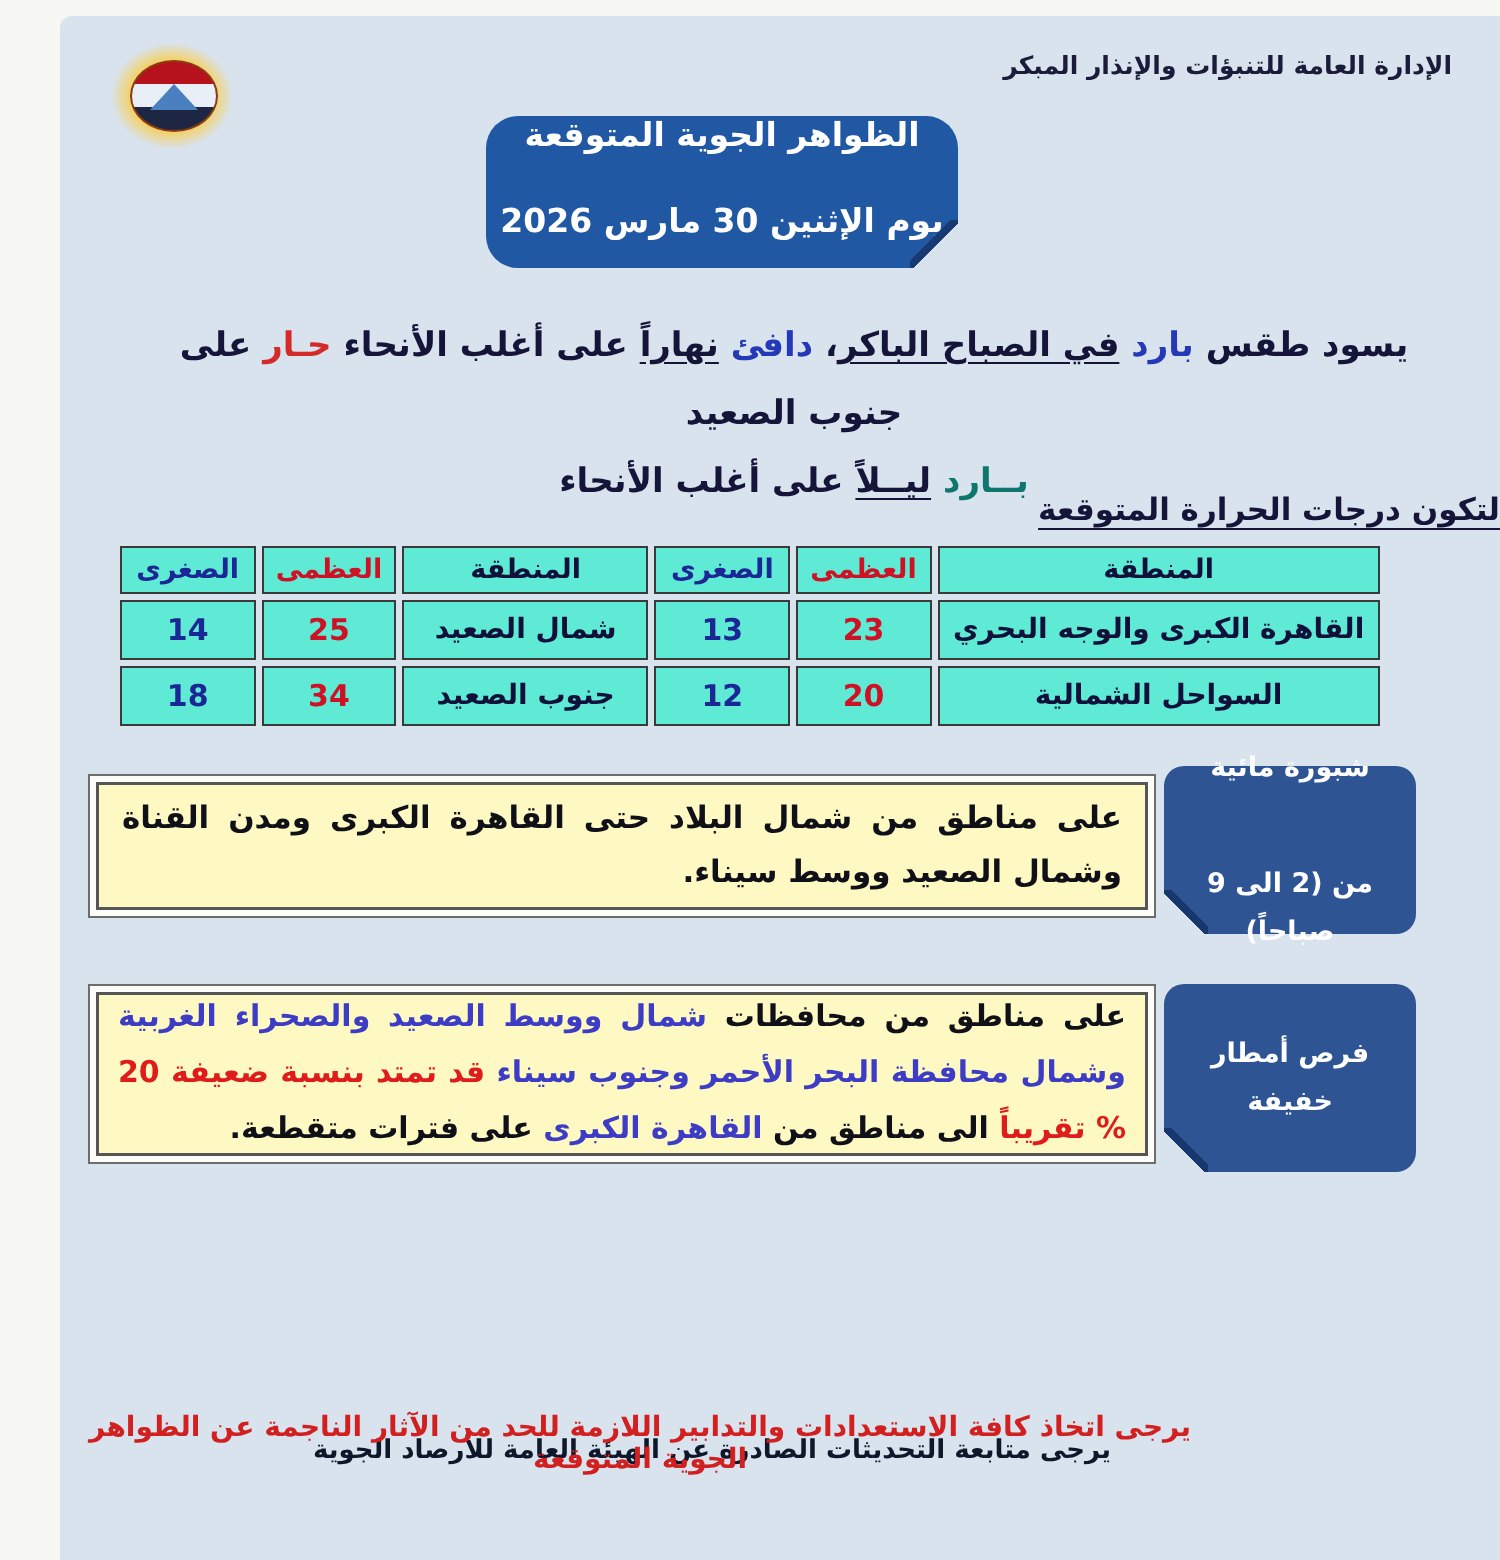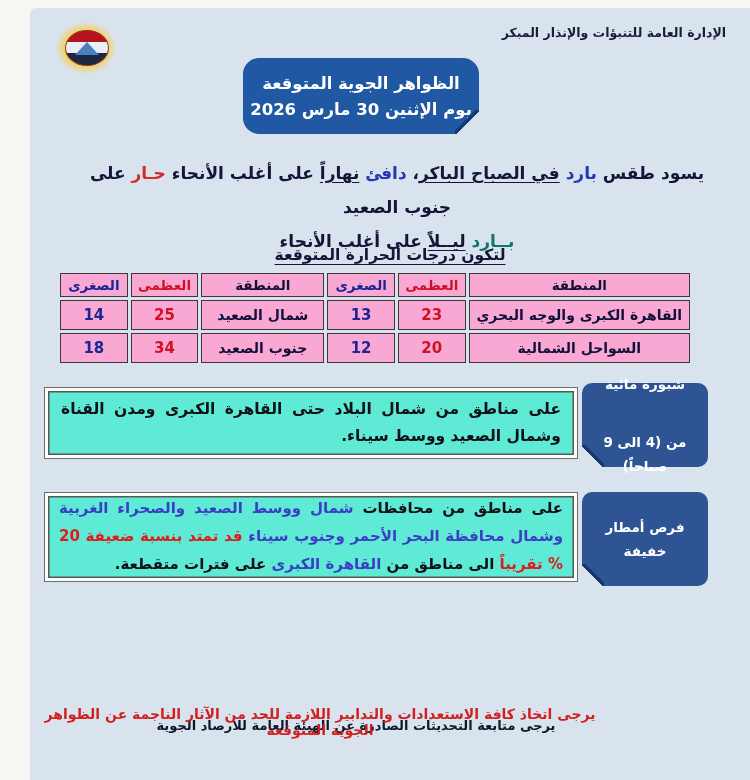--- a/index.html
+++ b/index.html
@@ -34,61 +34,61 @@
     position:absolute;left:50%;top:32%;transform:translateX(-50%);
     width:0;height:0;
     border-left:12px solid transparent;border-right:12px solid transparent;
     border-bottom:13px solid #4a7fc0;
   }
   
   .title-box{
     position:absolute;left:213px;top:50px;width:236px;height:76px;
     background:#2158a4;border-radius:16px 16px 0 16px;
     color:#ffffff;font-weight:bold;font-size:16.5px;
-    display:flex;flex-direction:column;justify-content:center;align-items:center;
-    gap:7px;text-align:center;
+    display:flex;flex-direction:column;align-items:center;
+    gap:24px;text-align:center;
   }
   .fold-br::after{
     content:"";position:absolute;right:0;bottom:0;width:24px;height:24px;
     background:linear-gradient(to top left,#d9e3ed 46%,#173a72 46%,#173a72 58%,rgba(0,0,0,0) 58%);
   }
   
   .summary{
     position:absolute;left:0;right:0;top:148px;padding:0 26px;
     text-align:center;font-size:17px;font-weight:bold;line-height:2.0;
     color:#15153a;
     margin-left:14px;
   }
   .summary span{text-underline-offset:3px;}
   
   .table-heading{
-    position:absolute;left:0;right:0;top:238px;text-align:center;
+    position:absolute;left:0;right:0;top:238px;text-align:right;
     font-size:15.5px;font-weight:bold;color:#15153a;
     text-decoration:underline;text-underline-offset:4px;
   }
   
   .temp-table{
     position:absolute;left:27px;top:262px;width:636px;
     border-collapse:separate;border-spacing:3px;table-layout:fixed;
   }
   .temp-table th,.temp-table td{
-    background:#f9a8d4;border:1.5px solid #3a3a3a;
+    background:#5eead4;border:1.5px solid #3a3a3a;
     text-align:center;vertical-align:middle;font-weight:bold;
     padding:1px 4px;
   }
   .temp-table th{height:20px;font-size:13.5px;}
   .temp-table td{height:26px;font-size:14px;}
   .temp-table td.num{font-size:15px;}
   .c-dark{color:#10103a;}
   .c-red{color:#cf1125;}
   .c-blue{color:#1c2796;}
   
   .alert-box{
     position:absolute;left:14px;width:532px;
-    background:#5eead4;border:1px solid #6d6d6d;
+    background:#fef9c3;border:1px solid #6d6d6d;
     box-shadow:inset 0 0 0 3px #fcfcf9,inset 0 0 0 4.5px #565656;
     display:flex;align-items:center;
   }
   .alert-box.box1{top:379px;height:70px;}
   .alert-box.box2{top:484px;height:88px;}
   .alert-text{
     width:100%;padding:6px 16px;font-weight:bold;color:#101018;
     font-size:15.5px;line-height:1.75;text-align:justify;
   }
   .box2 .alert-text{font-size:15px;line-height:1.85;padding:4px 14px;}
@@ -177,21 +177,21 @@
         <td class="num c-blue">18</td>
       </tr>
     </tbody>
   </table>
 
   <div class="alert-box box1">
     <div class="alert-text"><span style="color: rgb(16, 16, 24);">على مناطق من شمال البلاد حتى القاهرة الكبرى ومدن القناة وشمال الصعيد ووسط سيناء.</span></div>
   </div>
   <div class="alert-label label1 fold-bl">
     <div>شبورة مائية</div>
-    <div>من (4 الى 9 صباحاً)</div>
+    <div>من (2 الى 9 صباحاً)</div>
   </div>
 
   <div class="alert-box box2">
     <div class="alert-text"><span style="color: rgb(16, 16, 24);">على مناطق من محافظات </span><span style="color: rgb(60, 60, 196);">شمال ووسط الصعيد والصحراء الغربية وشمال محافظة البحر الأحمر وجنوب سيناء </span><span style="color: rgb(224, 27, 27);">قد تمتد بنسبة ضعيفة 20 % تقريباً </span><span style="color: rgb(16, 16, 24);">الى مناطق من </span><span style="color: rgb(60, 60, 196);">القاهرة الكبرى </span><span style="color: rgb(16, 16, 24);">على فترات متقطعة.</span></div>
   </div>
   <div class="alert-label label2 fold-bl">
     <div>فرص أمطار خفيفة</div>
   </div>
 
   <div class="footer-1">يرجى متابعة التحديثات الصادرة عن الهيئة العامة للأرصاد الجوية</div>

